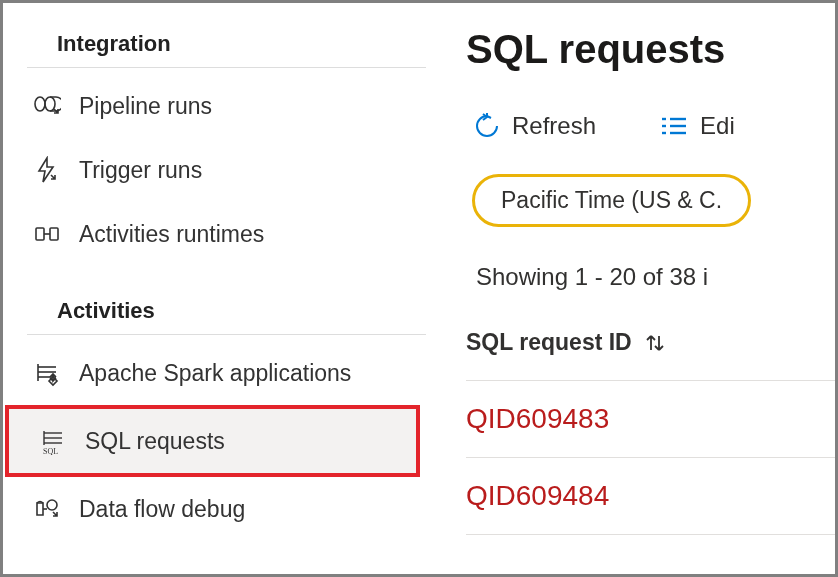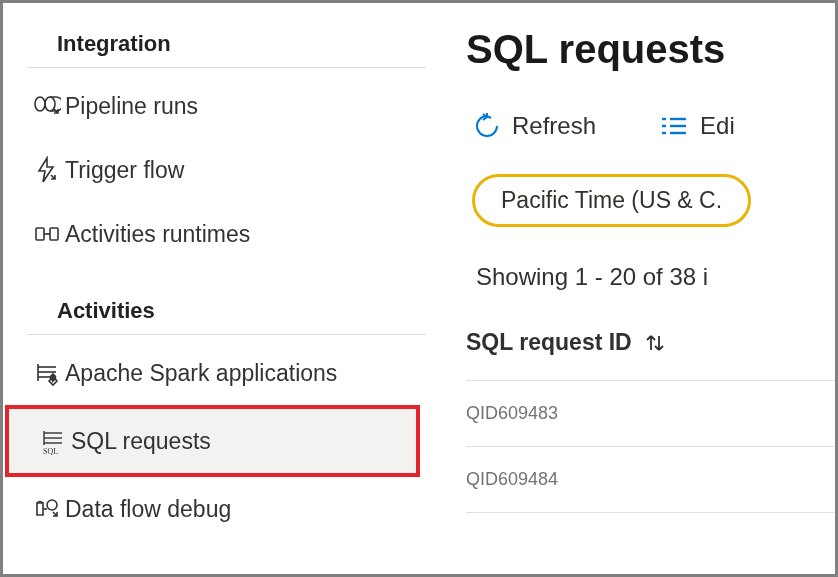--- a/index.html
+++ b/index.html
@@ -26,21 +26,21 @@
     font-weight: 600;
     color: #222;
     padding: 10px 30px 10px 30px;
     border-bottom: 1px solid #ddd;
     margin-bottom: 6px;
     margin-left: 24px;
   }
   .sidebar-item {
     display: flex;
     align-items: center;
-    gap: 4px;
+    gap: 18px;
     padding: 18px 30px;
     font-size: 23px;
     color: #333;
     cursor: pointer;
   }
   .sidebar-item .icon {
     width: 28px;
     height: 28px;
     display: flex;
     align-items: center;
@@ -108,22 +108,22 @@
     font-weight: 600;
     color: #323130;
     padding: 16px 0 24px 0;
     border-bottom: 1px solid #e1dfdd;
   }
   .row {
     padding: 22px 0;
     border-bottom: 1px solid #e1dfdd;
   }
   .row a {
-    color: #737373;
-    font-size: 18px;
+    color: #b91c1c;
+    font-size: 28px;
     text-decoration: none;
     cursor: pointer;
   }
   svg { display: block; }
 </style>
 </head>
 <body>
 
 <div class="frame">
 
@@ -143,21 +143,21 @@
       <span>Pipeline runs</span>
     </div>
 
     <div class="sidebar-item">
       <span class="icon">
         <svg width="28" height="28" viewBox="0 0 28 28" fill="none" stroke="#333" stroke-width="1.6">
           <path d="M14 2 L6 15 L12 15 L10 26 L20 11 L14 11 Z"></path>
           <path d="M18 19 L22 23 M22 19 L22 23 L18 23"></path>
         </svg>
       </span>
-      <span>Trigger flow</span>
+      <span>Trigger runs</span>
     </div>
 
     <div class="sidebar-item">
       <span class="icon">
         <svg width="28" height="28" viewBox="0 0 28 28" fill="none" stroke="#333" stroke-width="1.6">
           <rect x="3" y="8" width="8" height="12" rx="1"></rect>
           <rect x="17" y="8" width="8" height="12" rx="1"></rect>
           <path d="M11 14 L17 14"></path>
         </svg>
       </span>

